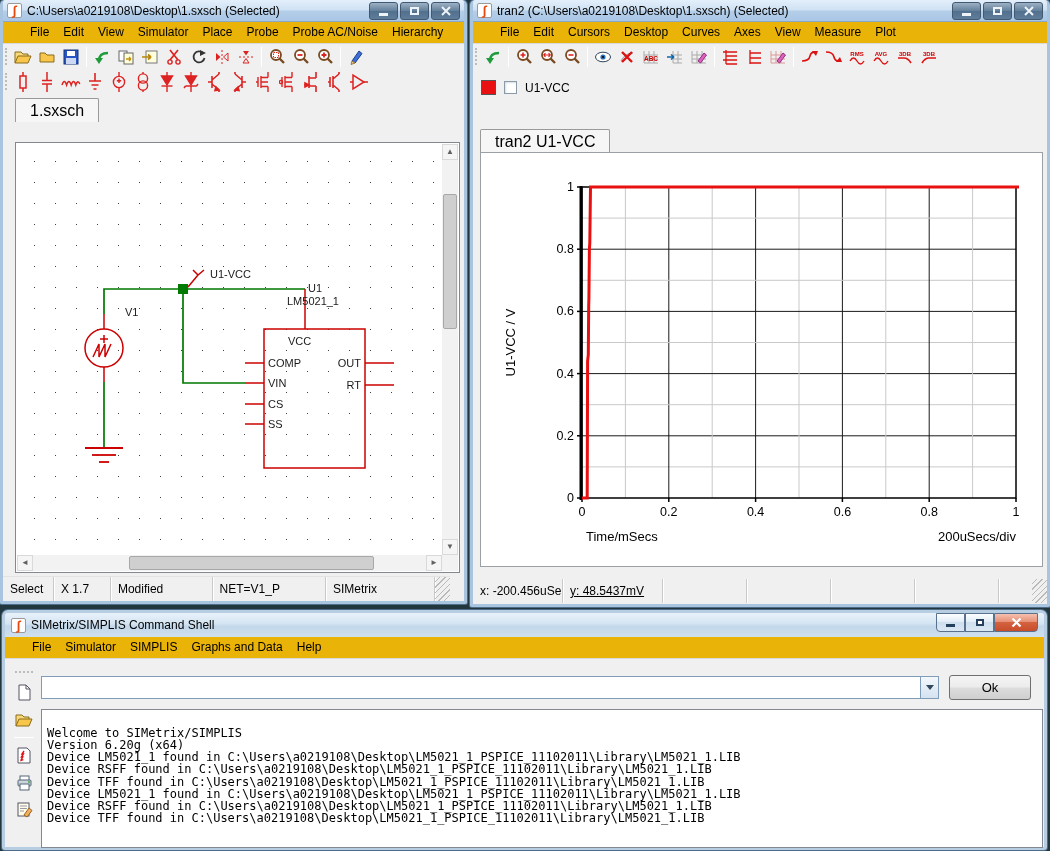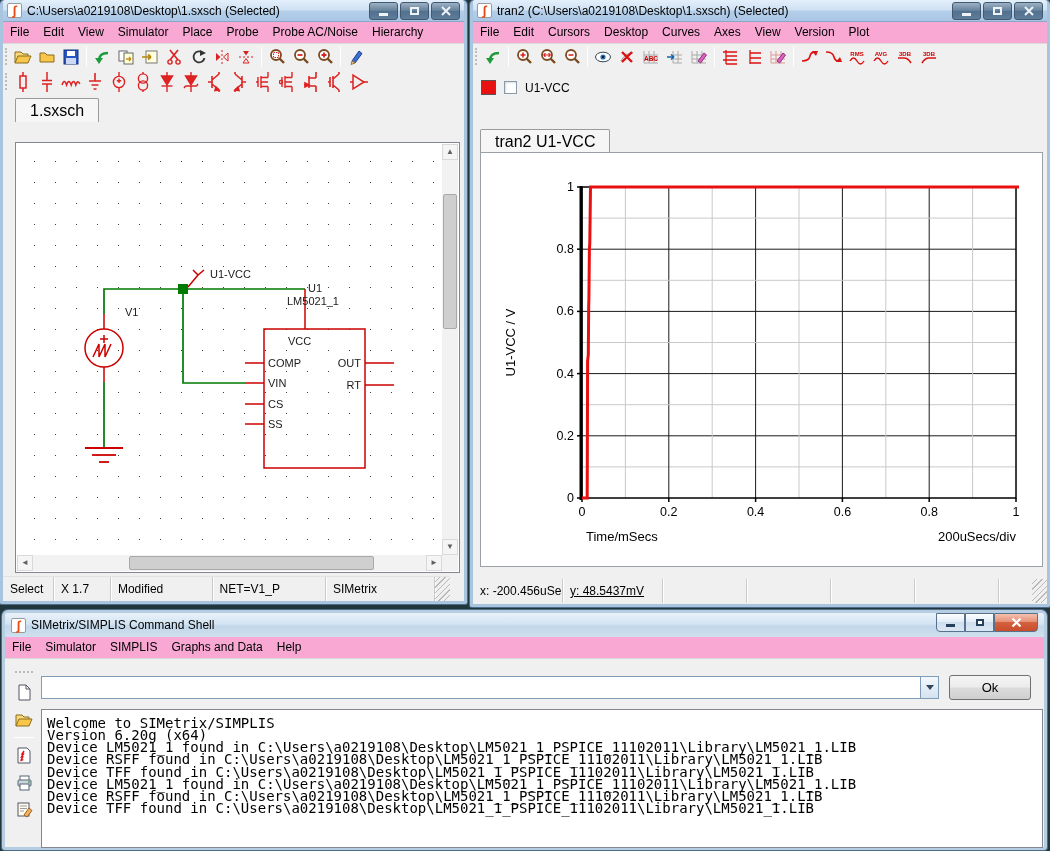--- a/index.html
+++ b/index.html
@@ -8,21 +8,21 @@
 
 
 .window{position:absolute;background:#f0f0f0;border:3px solid #a9c4de;border-top:none;border-radius:5px 5px 2px 2px;box-shadow:0 0 0 1px #4e6b88;}
 .titlebar{height:22px;display:flex;align-items:center;gap:5px;padding:0 4px;background:linear-gradient(#e3effb 0%,#cfe1f3 48%,#b5cfe9 52%,#a9c6e6 100%);border-radius:4px 4px 0 0;border-bottom:1px solid #89a7c4;}
 .app-icon{width:15px;height:15px;background:#fff;border:1px solid #9a9a9a;border-radius:2px;display:flex;align-items:center;justify-content:center;}
 .title{flex:1;font-size:12px;white-space:nowrap;overflow:hidden;}
 .win-controls{display:flex;gap:2px;}
 .win-btn{width:29px;height:18px;border:1px solid #41586f;border-radius:3px;background:linear-gradient(#9db1c4,#627e99 50%,#51708d 50%,#5f7d9a);display:flex;align-items:center;justify-content:center;}
 .g-min{width:9px;height:3px;background:#eef3f8;margin-top:8px;}
 .g-max{width:9px;height:8px;border:2px solid #eef3f8;}
-.menubar{background:#f9a8d4;padding:1px 0;border-bottom:1px solid #dadada;}
+.menubar{background:#eab308;padding:1px 20px;border-bottom:1px solid #dadada;}
 .menubar .row{height:19px;line-height:19px;white-space:nowrap;}
 .mi{display:inline-block;padding:0 7px;font-size:12px;}
 .toolbar{display:flex;align-items:center;padding:1px 3px 1px 8px;background:#f0f0f0;position:relative;}
 .toolbar::before{content:"";position:absolute;left:2px;top:4px;bottom:4px;width:3px;border-left:2px dotted #bcbcbc;}
 .tbtn{width:24px;height:23px;display:flex;align-items:center;justify-content:center;border-radius:2px;}
 .tsep{width:1px;height:20px;background:#c8c8c8;border-right:1px solid #fff;margin:0 3px;}
 .statusbar{position:absolute;left:0;right:14px;bottom:0;height:25px;background:#f0f0f0;border-top:1px solid #e3e3e3;display:flex;align-items:stretch;font-size:12px;}
 .ssec{padding:5px 7px 0 7px;border-right:1px solid #c9c9c9;box-shadow:1px 0 0 0 #fff;white-space:nowrap;overflow:hidden;}
 .sgrip{margin-left:auto;width:15px;background:repeating-linear-gradient(135deg,transparent 0 3px,#b9b9b9 3px 4px);}
 
@@ -61,21 +61,21 @@
 .ag-min{width:9px;height:3px;background:#27415c;margin-top:6px;}
 .ag-restore{width:8px;height:7px;border:2px solid #27415c;background:#fff;}
 #shell-toolcol{position:absolute;left:4px;top:58px;width:30px;display:flex;flex-direction:column;align-items:center;gap:4px;}
 #shell-toolcol::before{content:"";height:4px;width:18px;border-top:2px dotted #bcbcbc;}
 .vtsep{width:20px;height:1px;background:#c8c8c8;border-bottom:1px solid #fff;margin:2px 0;}
 #shell-combo{position:absolute;left:36px;top:63px;width:898px;height:23px;background:#fff;border:1px solid #7f9db9;display:flex;}
 #shell-combo input{flex:1;border:none;outline:none;font-size:12px;padding:0 4px;font-family:"Liberation Sans",sans-serif;background:transparent;}
 .combo-btn{width:18px;border-left:1px solid #7f9db9;background:linear-gradient(#f4f8fc,#d4e2f0);display:flex;align-items:center;justify-content:center;}
 .arrow-down{width:0;height:0;border-left:4px solid transparent;border-right:4px solid transparent;border-top:5px solid #33485c;}
 #shell-ok{position:absolute;left:944px;top:62px;width:82px;height:25px;border:1px solid #707070;border-radius:3px;background:linear-gradient(#f4f4f4,#ececec 48%,#dcdcdc 52%,#cfcfcf);font-size:13px;text-align:center;line-height:23px;}
-#shell-console{position:absolute;left:36px;top:96px;width:1002px;height:139px;background:#fff;border:1px solid #828790;padding:7px 5px;font-family:"DejaVu Sans Mono",monospace;font-size:14px;line-height:12.15px;white-space:pre;overflow:hidden;}
+#shell-console{position:absolute;left:36px;top:96px;width:1002px;height:139px;background:#fff;border:1px solid #828790;padding:17px 5px;font-family:"DejaVu Sans Mono",monospace;font-size:12px;line-height:12.15px;white-space:pre;overflow:hidden;}
 .cline{height:12.15px;}
 
 .logo-glyph{font-size:13px;font-weight:bold;font-style:italic;color:#e8490f;line-height:1;}
 </style>
 </head>
 <body>
 
 <div class="window" id="win-sch">
   <div class="titlebar">
     <span class="app-icon">
@@ -400,21 +400,21 @@
           <span class="g-max"></span>
         </span>
       <span class="win-btn">
           <svg width="10" height="10">
             <path d="M1 1 L9 9 M9 1 L1 9" stroke="#eef3f8" stroke-width="2"></path>
           </svg>
         </span>
     </span>
   </div>
   <div class="menubar">
-    <div class="row" id="graph-menu"><span class="mi">File</span><span class="mi">Edit</span><span class="mi">Cursors</span><span class="mi">Desktop</span><span class="mi">Curves</span><span class="mi">Axes</span><span class="mi">View</span><span class="mi">Version</span><span class="mi">Plot</span></div>
+    <div class="row" id="graph-menu"><span class="mi">File</span><span class="mi">Edit</span><span class="mi">Cursors</span><span class="mi">Desktop</span><span class="mi">Curves</span><span class="mi">Axes</span><span class="mi">View</span><span class="mi">Measure</span><span class="mi">Plot</span></div>
   </div>
   <div class="toolbar">
     <span class="tbtn">
         <svg width="18" height="16">
           <path d="M15 4 C8 4 6 7 6 12" fill="none" stroke="#1f9b3c" stroke-width="2.6"></path>
           <polygon points="2,9 10,9 6,15" fill="#1f9b3c"></polygon>
         </svg>
       </span>
     <span class="tsep"></span>
     <span class="tbtn">

